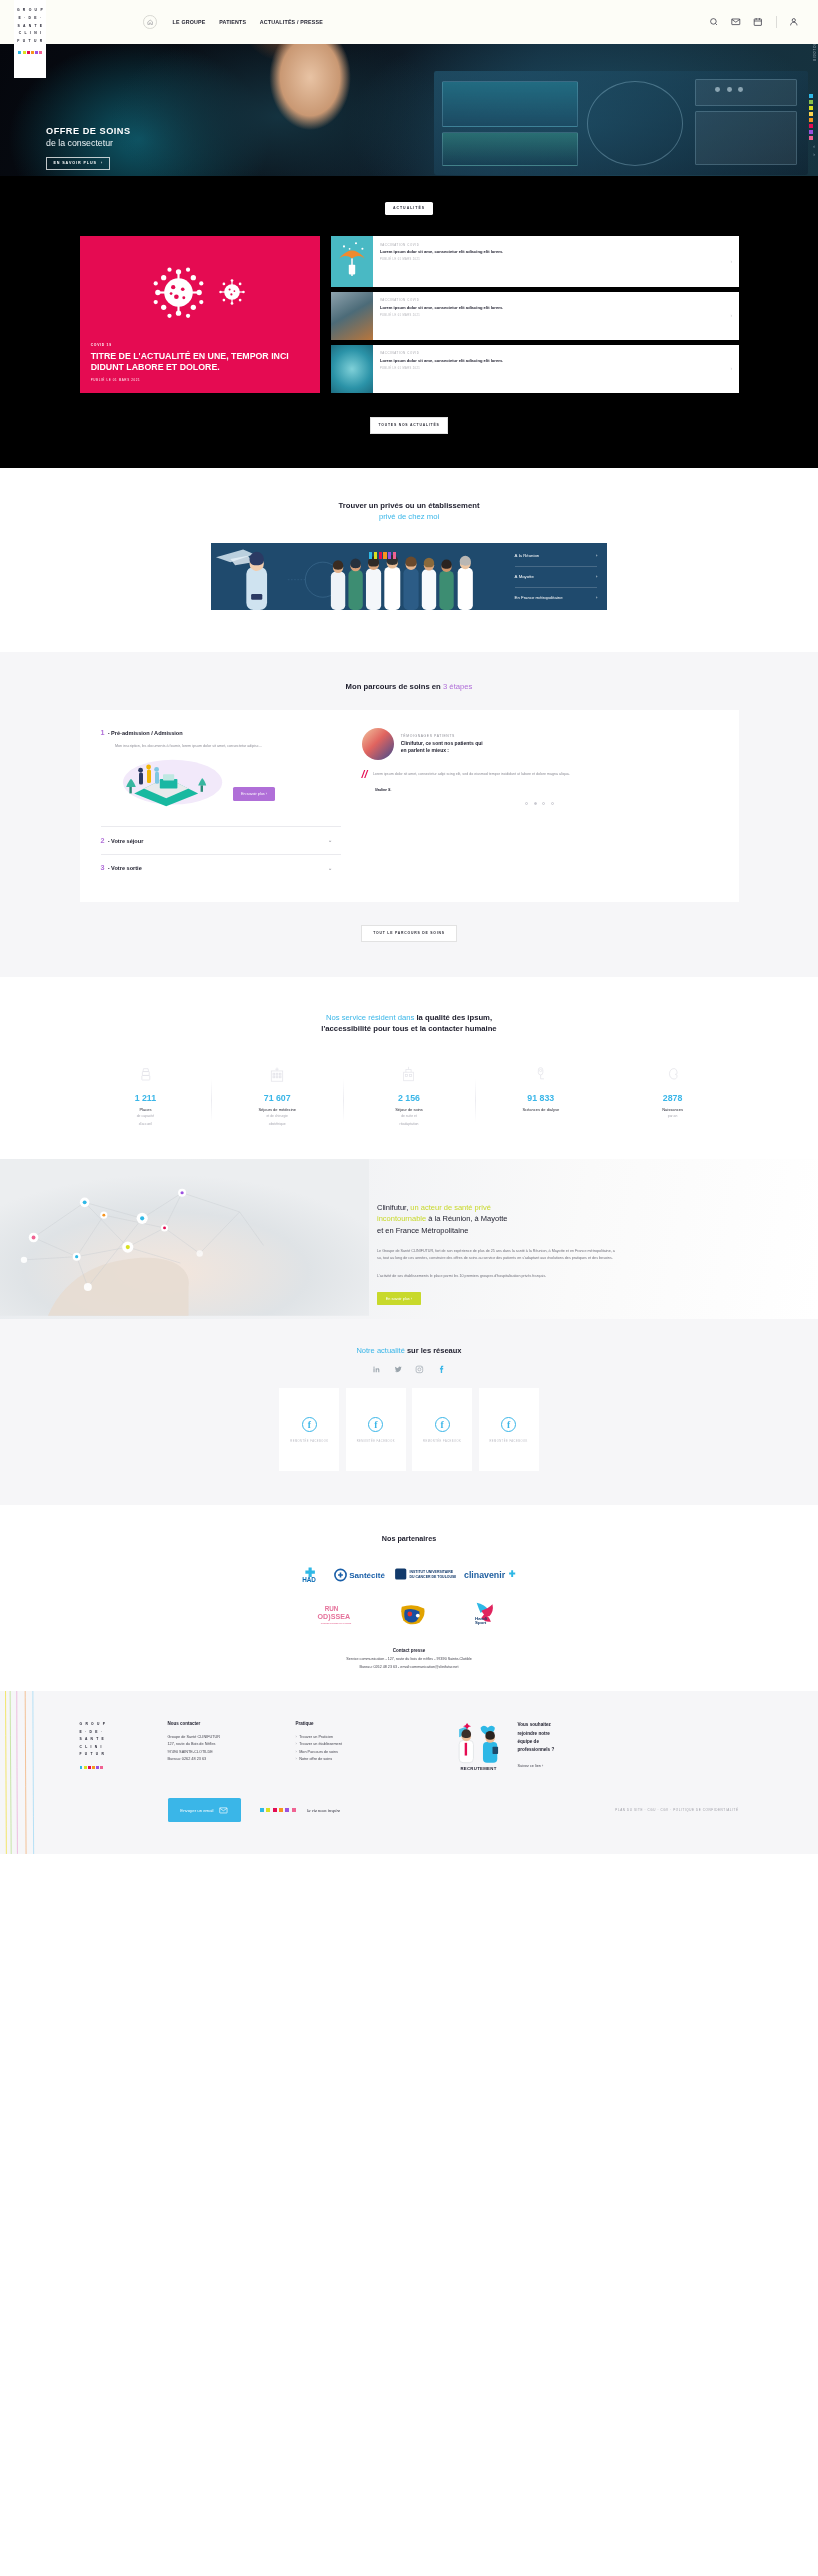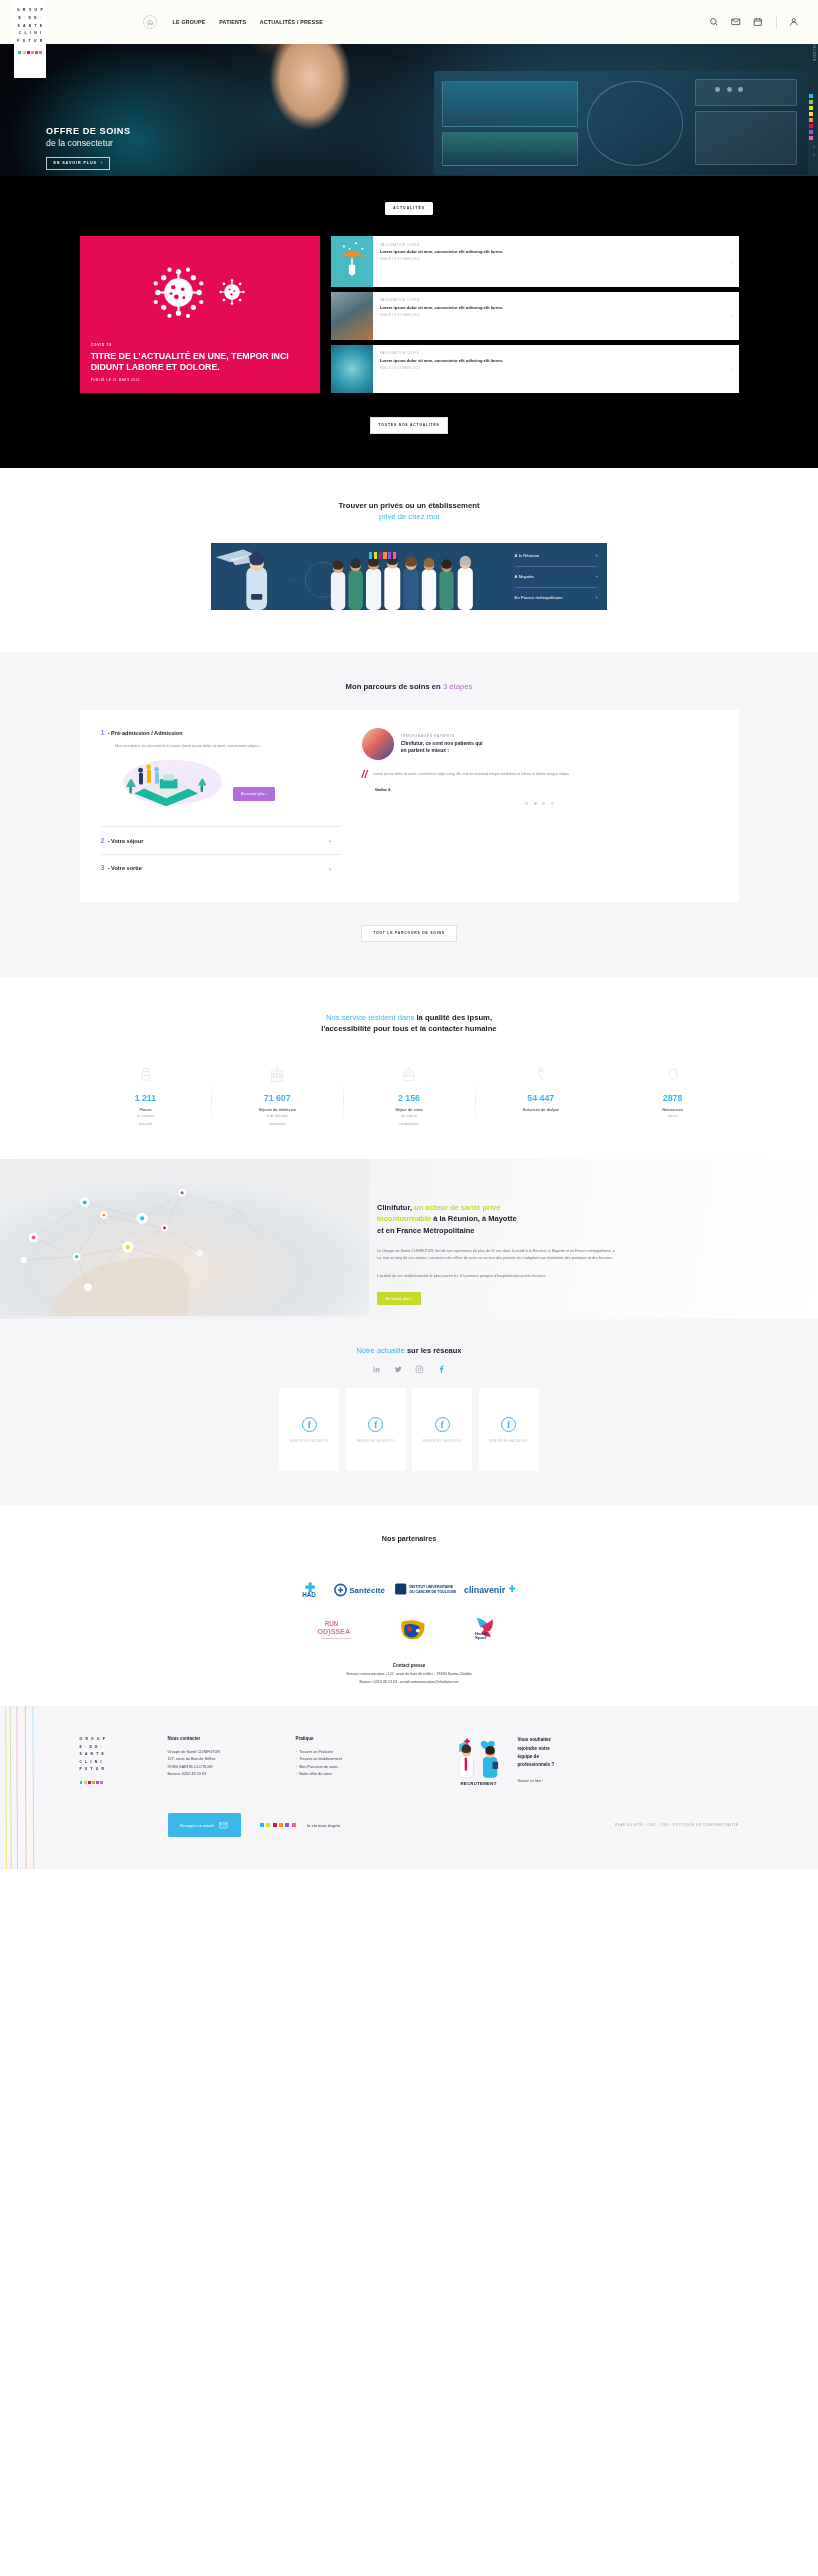--- a/index.html
+++ b/index.html
@@ -180,21 +180,21 @@
   .stat .ico { height:24px; display:flex; align-items:flex-end; justify-content:center; color:#e3e3e9; }
   .stat .num { font-size:8.8px; font-weight:700; color:#3ab6e8; margin-top:11.2px; }
   .stat .lbl { font-size:4px; color:#2b2b36; margin-top:3.2px; }
   .stat .sub { font-size:3.4px; color:#a9a9b2; line-height:5.3px; margin-top:2.4px; }
 
   
   .about { position:relative; display:flex; min-height:157px;
     background:linear-gradient(100deg,#e9ecef 0%,#f2f3f5 42%,#fafafa 70%,#ffffff 100%); }
   .about-art { width:369px; position:relative; }
   .about-txt { flex:1; padding:43px 48px 0 8px; }
-  .about-txt h2 { font-size:7.5px; line-height:11.6px; font-weight:700; }
+  .about-txt h2 { font-size:7.5px; line-height:11.6px; font-weight:400; }
   .about-txt h2 .hl { color:#c8d92b; }
   .about-txt p { font-size:3.7px; line-height:6.9px; color:#6f6f79; margin-top:11.2px; width:238px; }
   .btn-lime { display:inline-block; margin-top:12px; background:#c8d92b; color:#fff; font-size:3.8px;
     padding:4.8px 8.8px; text-decoration:none; border-radius:0.8px; }
   .node { position:absolute; border-radius:50%; background:#fff; box-shadow:0 1px 3px rgba(0,0,0,.14); }
 
   
   .social { background:#f6f6f8; padding:27px 0 34px; }
   .social h2 { text-align:center; font-size:7.5px; font-weight:700; }
   .social h2 .accent { color:#3ab6e8; font-weight:400; }
@@ -203,21 +203,21 @@
   .fb-grid { display:flex; gap:6.4px; justify-content:center; margin-top:17.6px; }
   .fb-card { width:60px; height:83px; background:#fff; display:flex; flex-direction:column;
     align-items:center; justify-content:center; gap:8.8px; }
   .fb-circle { width:15px; height:15px; border-radius:50%; border:1.1px solid #3ab6e8; color:#3ab6e8;
     display:flex; align-items:center; justify-content:center; font-size:9.6px; font-weight:700; font-family:"Liberation Serif",serif; }
   .fb-card .cap { font-size:2.6px; letter-spacing:0.5px; color:#b8b8c0; }
 
   
   .partners { background:#fff; padding:29px 0 22.4px; }
   .partners h2 { text-align:center; font-size:7.2px; font-weight:700; }
-  .plogos { display:flex; justify-content:center; align-items:center; gap:8px; margin-top:36px; }
+  .plogos { display:flex; justify-content:center; align-items:center; gap:8px; margin-top:21px; }
   .plogo { height:21px; display:flex; align-items:center; font-weight:700; }
   .plogos2 { display:flex; justify-content:center; align-items:center; gap:35px; margin-top:17.6px; }
   .contact-press { text-align:center; margin-top:24px; }
   .contact-press h4 { font-size:4.5px; font-weight:700; }
   .contact-press p { font-size:3.7px; color:#45454f; margin-top:4px; }
 
   
   .footer { background:#f6f6f8; padding:30px 0 32px; }
   .f-grid { display:flex; gap:0; align-items:flex-start; }
   .f-logo { width:88px; }
@@ -674,21 +674,21 @@
           <div class="sub">réadaptation</div>
         </div>
         <div class="stat">
           <div class="ico">
             <svg width="11.2" height="17.6" viewBox="0 0 20 30" fill="none" stroke="currentColor" stroke-width="1.3">
               <rect x="6" y="4" width="8" height="13" rx="4"></rect>
                 <path d="M10 17v7M10 24h6"></path>
                 <circle cx="10" cy="9" r="2"></circle>
             </svg>
           </div>
-          <div class="num">54 447</div>
+          <div class="num">91 833</div>
           <div class="lbl">Scéances de dialyse</div>
           <div class="sub"></div>
           <div class="sub"></div>
         </div>
         <div class="stat">
           <div class="ico">
             <svg width="12.8" height="17.6" viewBox="0 0 22 30" fill="none" stroke="currentColor" stroke-width="1.3">
               <path d="M14 6c-5 0-8 4-8 9s3 9 8 9c3 0 5-2 5-5 0-2-1-3-3-3 2 0 3-1 3-3 0-3-2-7-5-7z"></path>
             </svg>
           </div>

